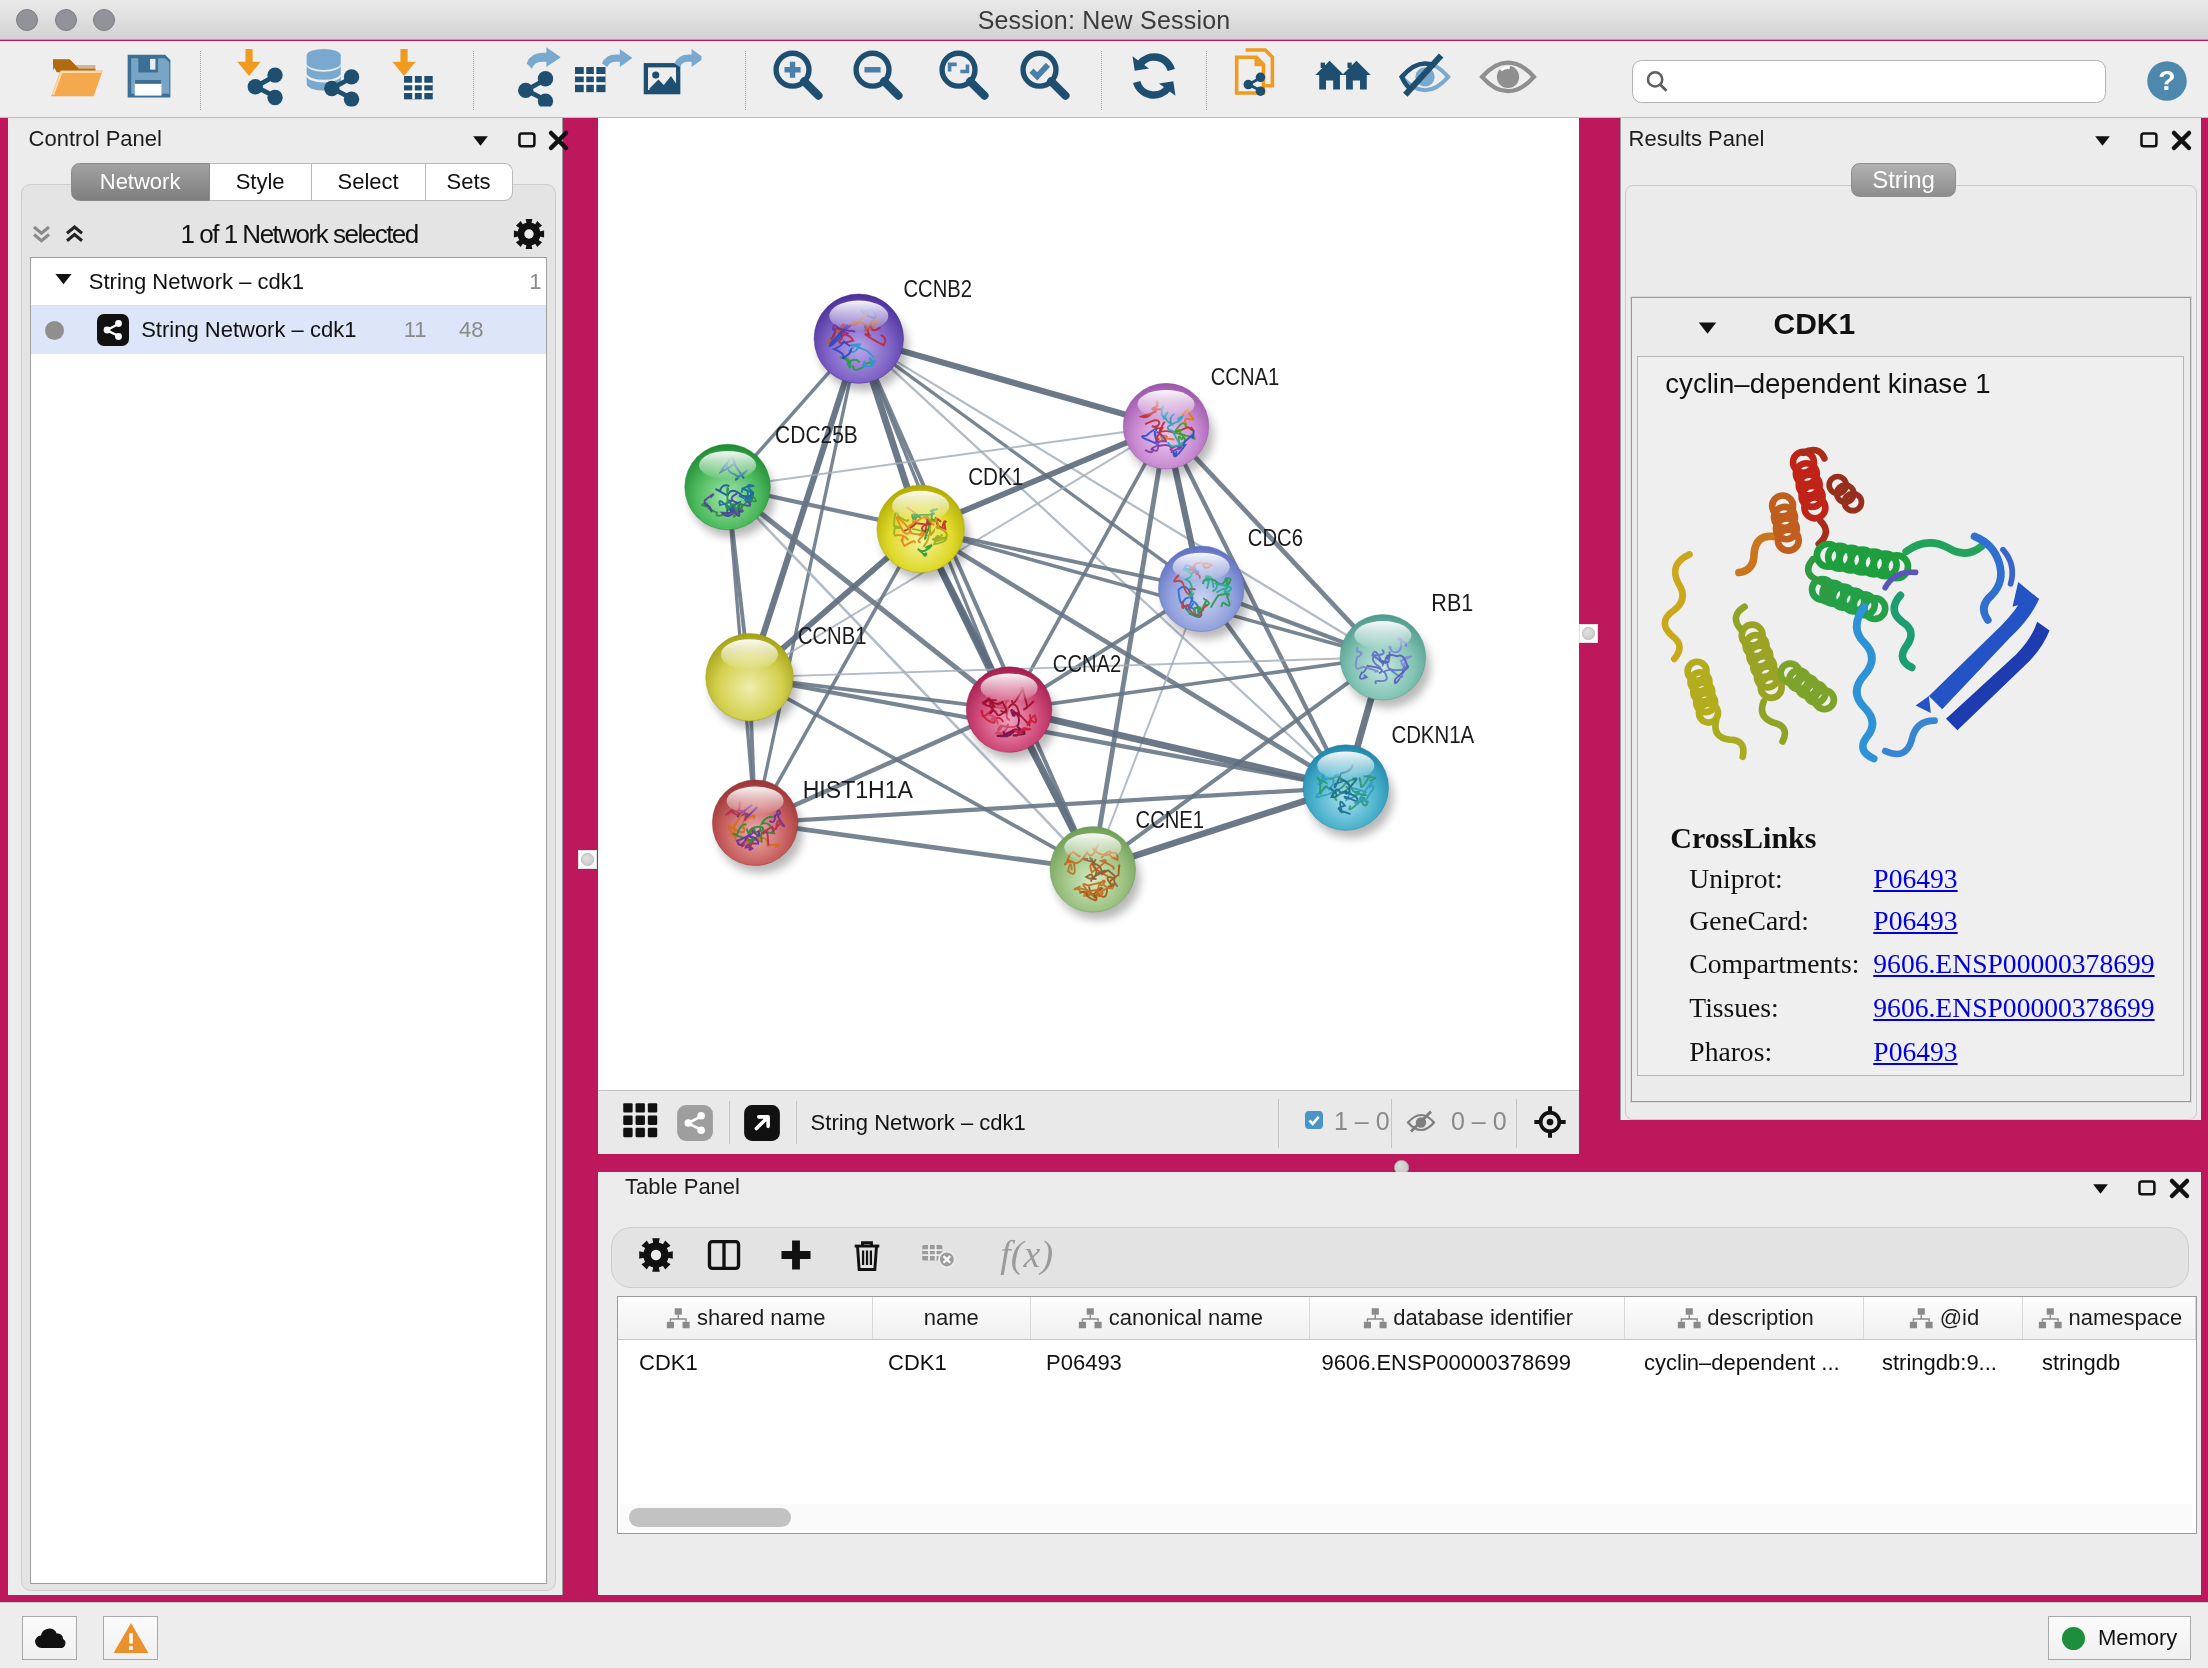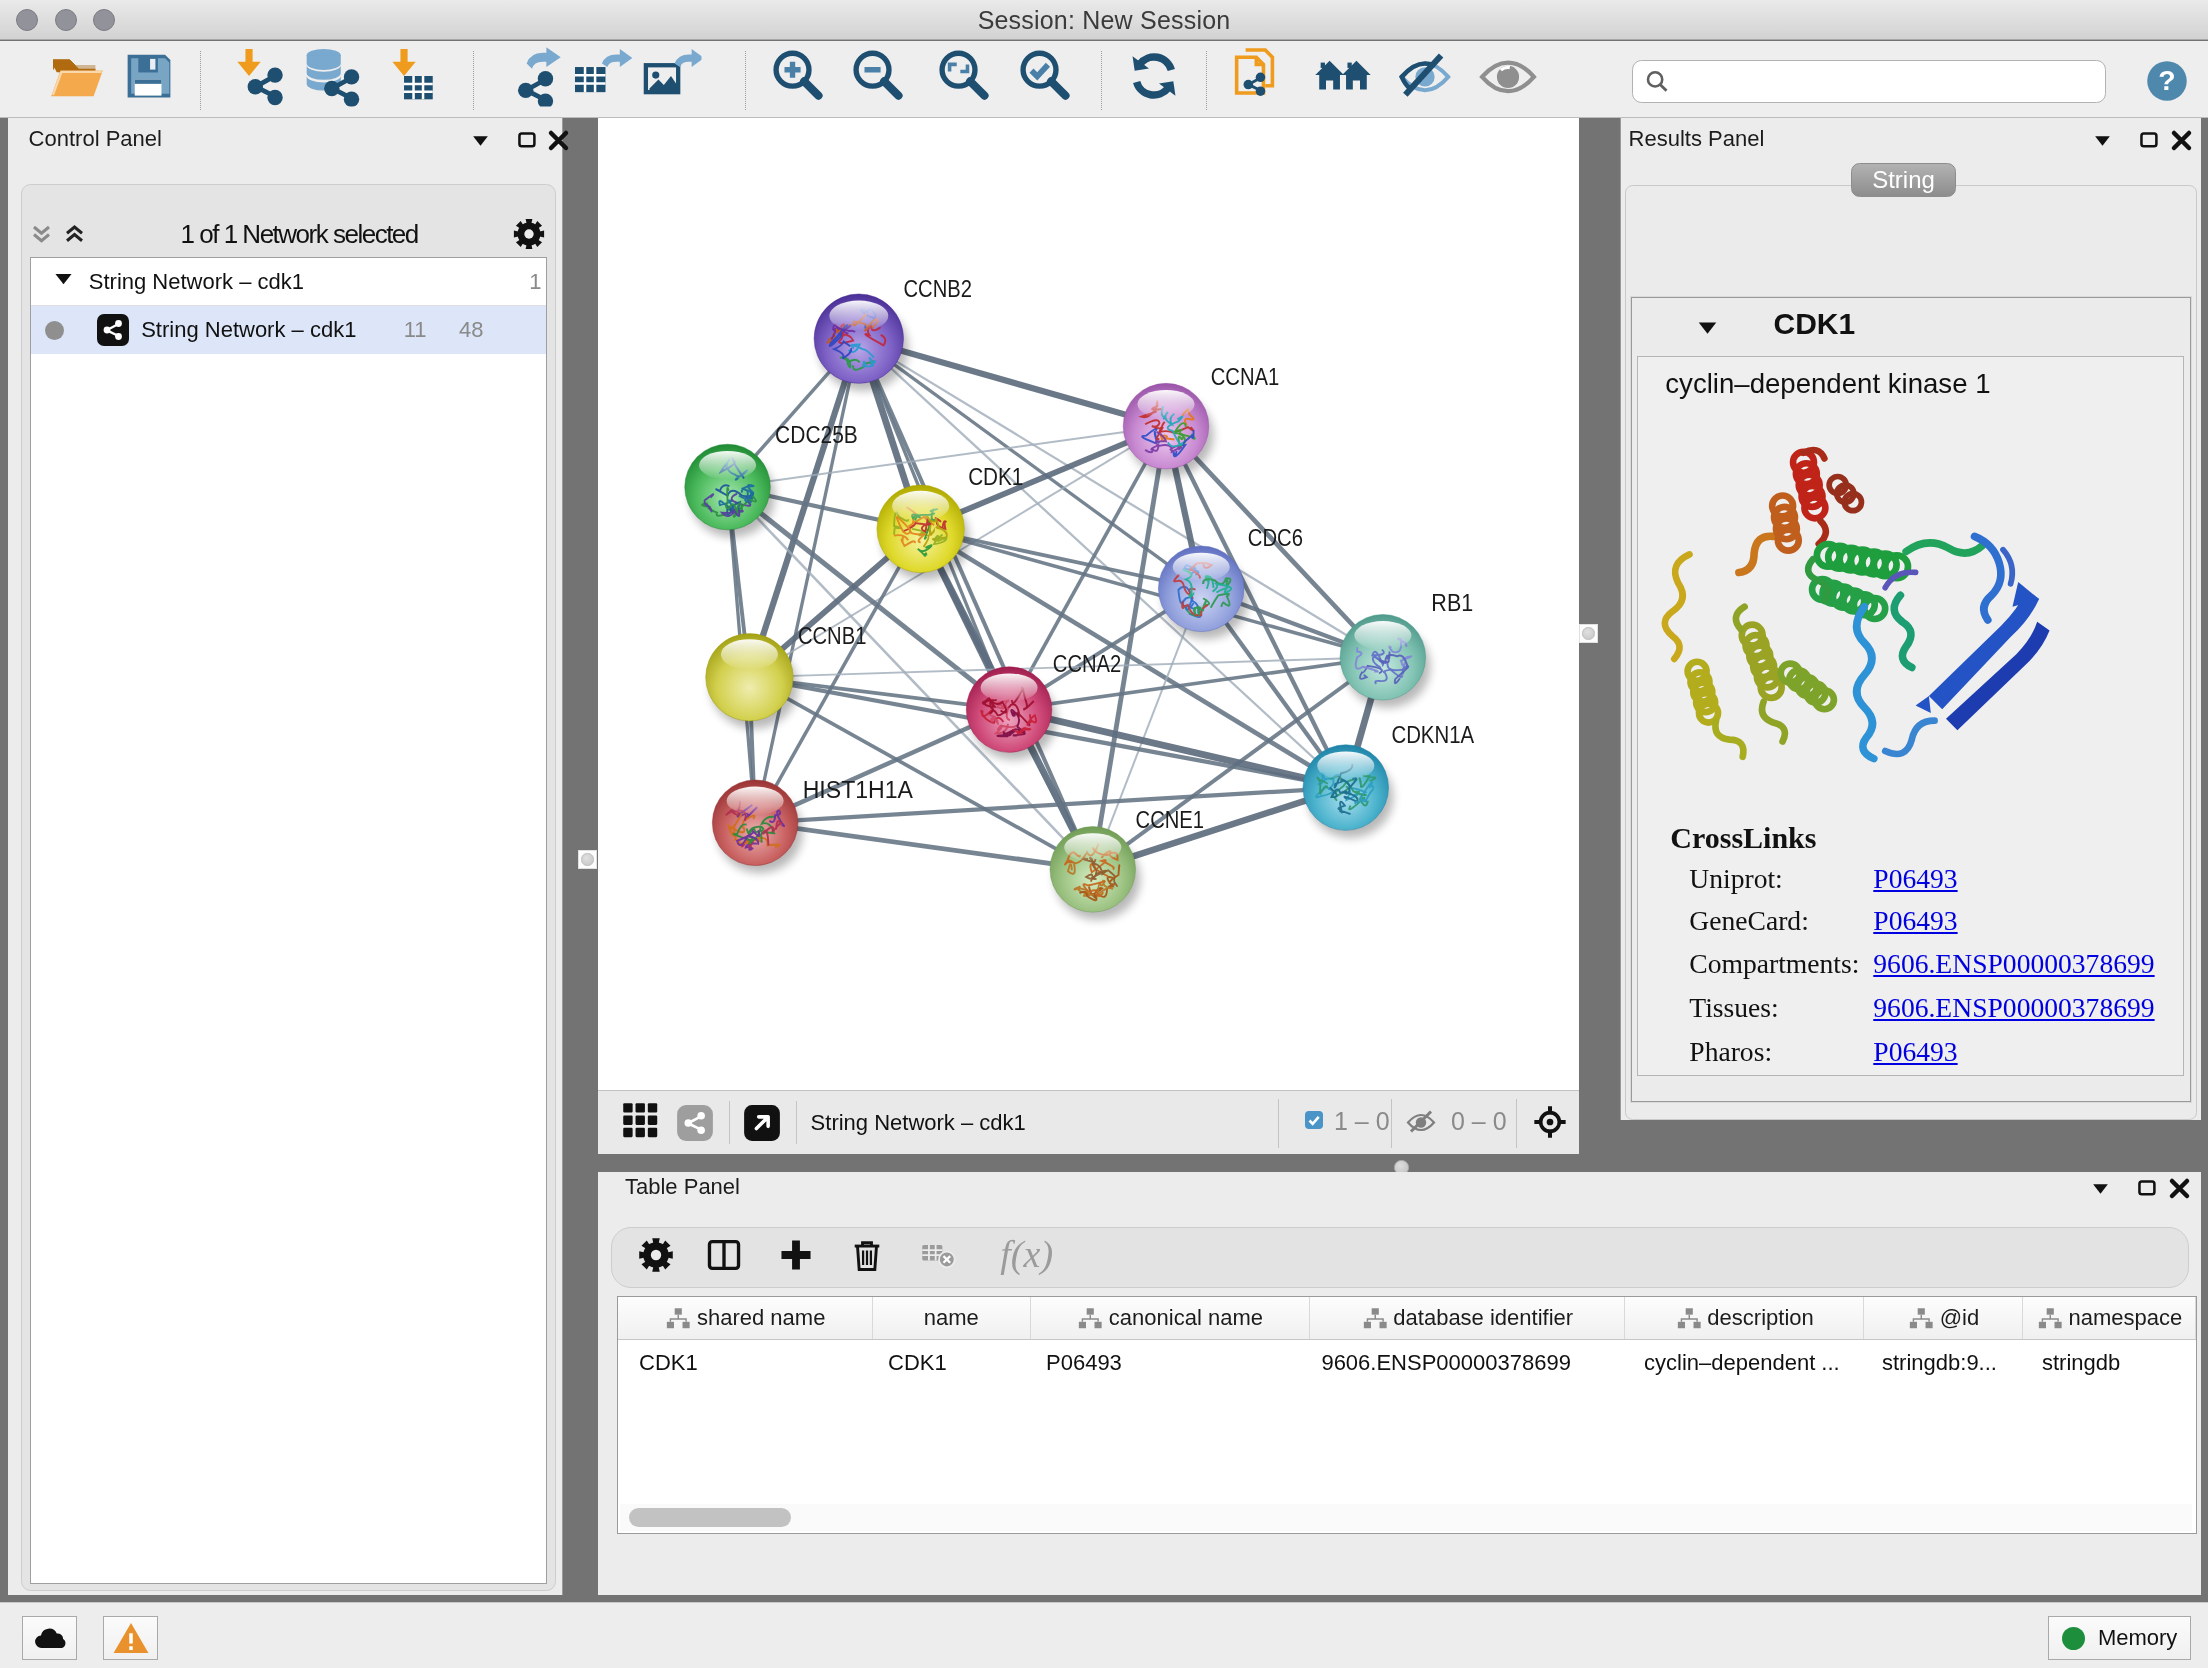--- a/index.html
+++ b/index.html
@@ -1,16 +1,16 @@
 <!DOCTYPE html>
 <html style="font-size:15px"><head><meta charset="utf-8"><style>
 
 * { margin:0; padding:0; box-sizing:border-box; }
 html,body { width:2208px; height:1668px; overflow:hidden; }
-#app { position:relative; width:2208px; height:1668px; background:#737373;
+#app { position:relative; width:2208px; height:1668px; background:#be185d;
   font-family:"Liberation Sans", sans-serif; font-size:22px; color:#111;text-decoration:underline; }
 .abs { position:absolute; }
 
 #titlebar { left:0; top:0; width:2208px; height:40px;
   background:linear-gradient(#eaeaea,#d2d2d2); border-bottom:1px solid #a8a8a8; }
 .tl { position:absolute; top:8.6px; width:22px; height:22px; border-radius:50%;
   background:#92929a; border:1px solid #7c7c84; }
 #title { position:absolute; top:5.7px; left:0; width:100%; text-align:center;
   font-size:25px; color:#3b3b3b; font-weight:500; letter-spacing:0.2px;}
 
@@ -269,20 +269,26 @@
           <path d="M3 6 h14 l-7 9z" fill="#111"></path>
         </svg>
         <span class="s1"></span>
         <svg width="23" height="23" viewBox="0 0 20 20">
           <rect x="3" y="4" width="13" height="11" rx="2" fill="none" stroke="#111" stroke-width="2.2"></rect>
         </svg>
         <span class="s2"></span>
         <svg width="25" height="25" viewBox="0 0 20 20">
           <path d="M4 4 L16 16 M16 4 L4 16" stroke="#111" stroke-width="3.6" stroke-linecap="round"></path>
         </svg>
+      </div>
+<div class="tabs4">
+        <div class="tab4 sel" style="width:139px">Network</div>
+        <div class="tab4" style="width:102px">Style</div>
+        <div class="tab4" style="width:114px">Select</div>
+        <div class="tab4" style="width:87px">Sets</div>
       </div>
 <div id="cpcontainer">
 <div id="cpsubbar">
           <svg width="25" height="25" viewBox="0 0 20 20">
             <g fill="none" stroke="#8a8a8a" stroke-width="2.4">
               <path d="M4 4 l6 5 6-5"></path>
               <path d="M4 10 l6 5 6-5"></path>
             </g>
           </svg>
           <span style="width:7.6px"></span>

